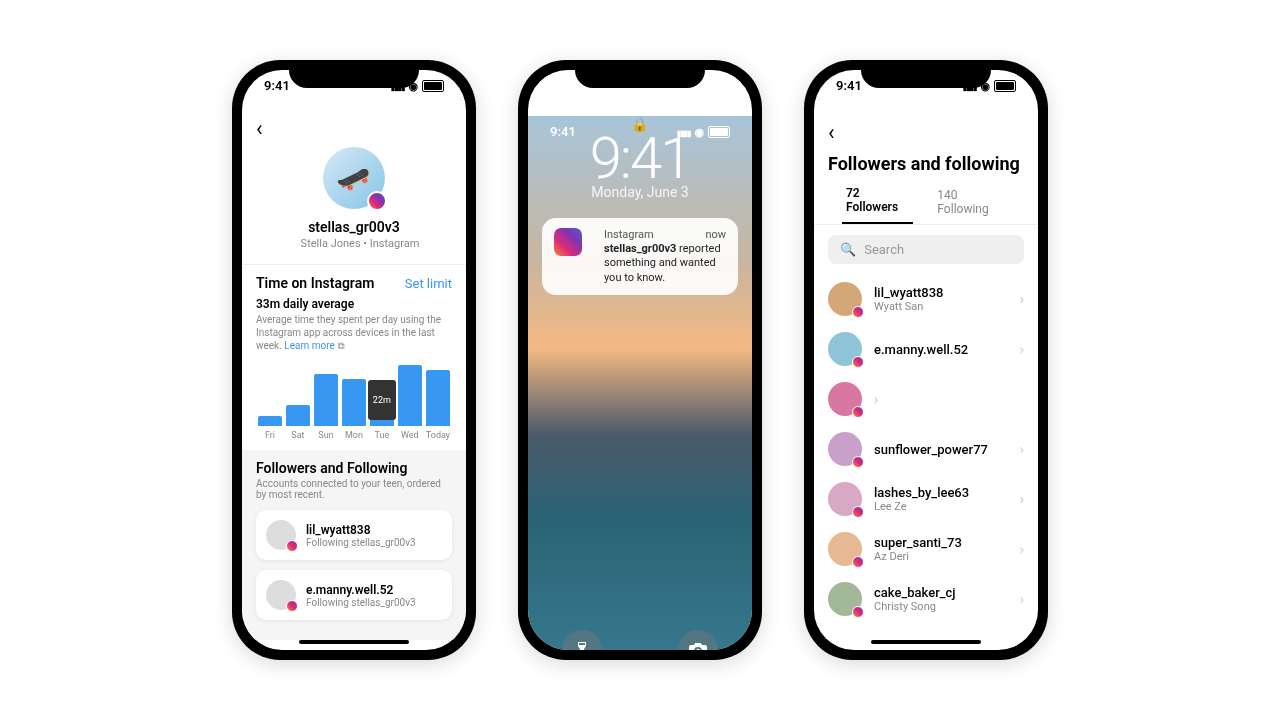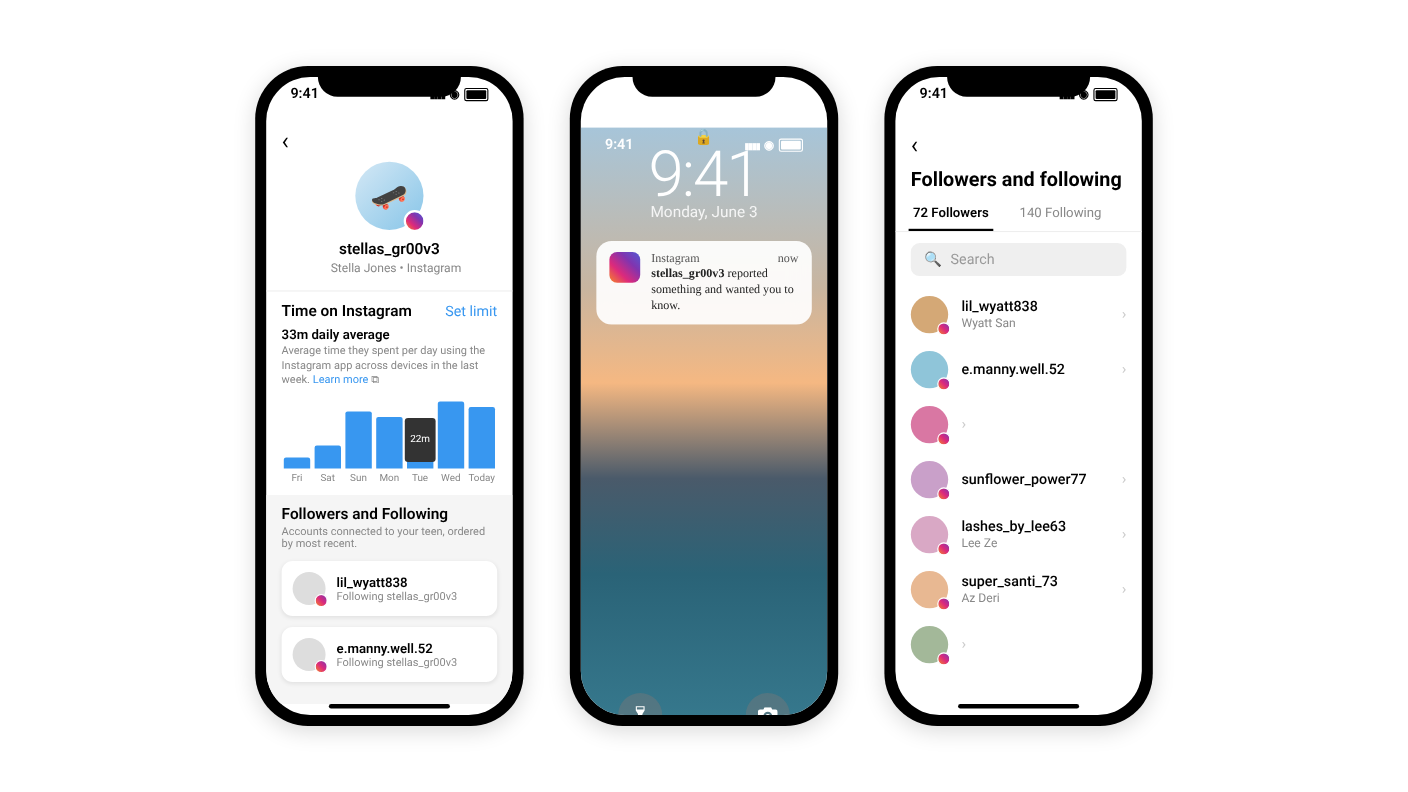--- a/index.html
+++ b/index.html
@@ -44,32 +44,32 @@
 .small-avatar.ig::after { content:''; position:absolute; bottom:-2px; right:-2px; width:10px; height:10px; border-radius:50%; background:linear-gradient(45deg,#f58529,#dd2a7b,#8134af); border:1.5px solid #fff;}
 .follow-name { font-size: 12px; font-weight: 600; }
 .follow-sub { font-size: 10px; color: #888; }
 .p1-bottom-bg { background: #f5f5f5; padding: 4px 14px 20px; }
 
 
 .lock-bg { width: 100%; height: 100%; background: linear-gradient(180deg, #a7c5d9 0%, #c8b5a0 25%, #f5b882 40%, #4a5a6a 55%, #2a6377 70%, #3a7f94 100%); position: relative; }
 .lock-icon { text-align: center; color: rgba(255,255,255,0.9); font-size: 14px; margin-top: 46px; }
 .lock-time { text-align: center; color: #fff; font-size: 58px; font-weight: 300; margin-top: -8px; letter-spacing: -2px; }
 .lock-date { text-align: center; color: rgba(255,255,255,0.85); font-size: 14px; font-weight: 400; margin-top: -8px; }
-.notif { margin: 18px 14px; background: rgba(255,255,255,0.92); border-radius: 14px; padding: 10px 12px; display: flex; gap: 10px; align-items: flex-start; backdrop-filter: blur(10px); font-family: Liberation Serif, serif; }
+.notif { margin: 18px 14px; background: rgba(255,255,255,0.92); border-radius: 14px; padding: 10px 12px; display: flex; gap: 22px; align-items: flex-start; backdrop-filter: blur(10px); }
 .notif-icon { width: 28px; height: 28px; border-radius: 7px; background: linear-gradient(45deg,#f58529,#dd2a7b,#8134af,#515bd4); flex-shrink: 0; }
 .notif-body { flex: 1; font-size: 11px; }
 .notif-head { display: flex; justify-content: space-between; color: #555; font-size: 11px; }
 .notif-text { color: #222; margin-top: 1px; line-height: 1.3; }
 .lock-bottom { position: absolute; bottom: 26px; left: 0; right: 0; display: flex; justify-content: space-between; padding: 0 34px; }
 .lock-btn { width: 40px; height: 40px; border-radius: 50%; background: rgba(120,120,120,0.45); display: flex; align-items: center; justify-content: center; color: #fff; font-size: 16px; }
 
 
 .p3-header { padding: 0 14px; margin-top: 4px; }
 .p3-title { font-size: 18px; font-weight: 700; padding: 8px 14px 4px; }
-.tabs { display: flex; border-bottom: 1px solid #eee; padding: 0 12px; gap: 20px; }
+.tabs { display: flex; border-bottom: 1px solid #eee; padding: 0 28px; gap: 20px; align-items: flex-end; }
 .tab { font-size: 12px; color: #888; padding: 8px 4px; cursor: pointer; }
 .tab.active { color: #000; font-weight: 600; border-bottom: 2px solid #000; }
 .search-box { margin: 10px 14px; background: #efefef; border-radius: 8px; padding: 7px 12px; display: flex; align-items: center; gap: 8px; color: #999; font-size: 13px; }
 .user-row { display: flex; align-items: center; padding: 8px 14px; gap: 12px; cursor: pointer; }
 .user-avatar { width: 34px; height: 34px; border-radius: 50%; flex-shrink: 0; position: relative; }
 .user-avatar.ig::after { content:''; position:absolute; bottom:-2px; right:-2px; width:10px; height:10px; border-radius:50%; background:linear-gradient(45deg,#f58529,#dd2a7b,#8134af); border:1.5px solid #fff;}
 .user-info { flex: 1; }
 .user-name { font-size: 13px; font-weight: 500; }
 .user-sub { font-size: 11px; color: #888; }
 .chevron-right { color: #ccc; font-size: 14px; }
@@ -263,19 +263,23 @@
           <div class="user-row">
             <div class="user-avatar ig" style="background:#e8b892"></div>
     <div class="user-info">
       <div class="user-name">super_santi_73</div>
       <div class="user-sub">Az Deri</div>
     </div>
     <div class="chevron-right">›</div>
           </div>
           <div class="user-row">
             <div class="user-avatar ig" style="background:#a3b899"></div>
+    <div class="user-info">
+      <div class="user-name">cake_baker_cj</div>
+      <div class="user-sub">Christy Song</div>
+    </div>
     <div class="chevron-right">›</div>
           </div>
         </div>
     </div>
     <div class="home-bar-dark"></div>
   </div>
 </div>
 
 </body></html>

